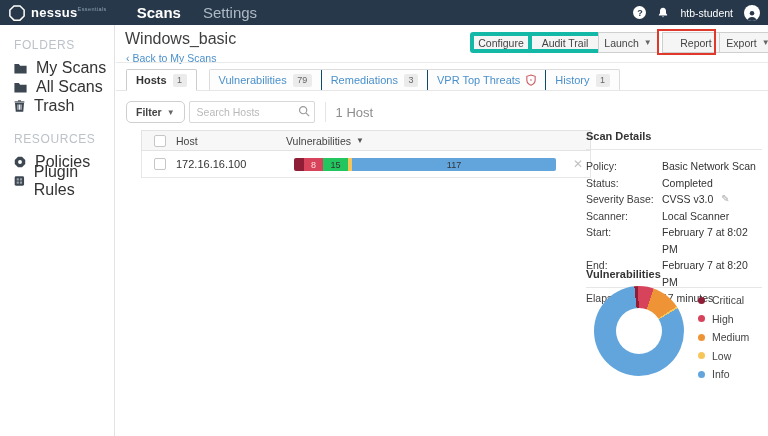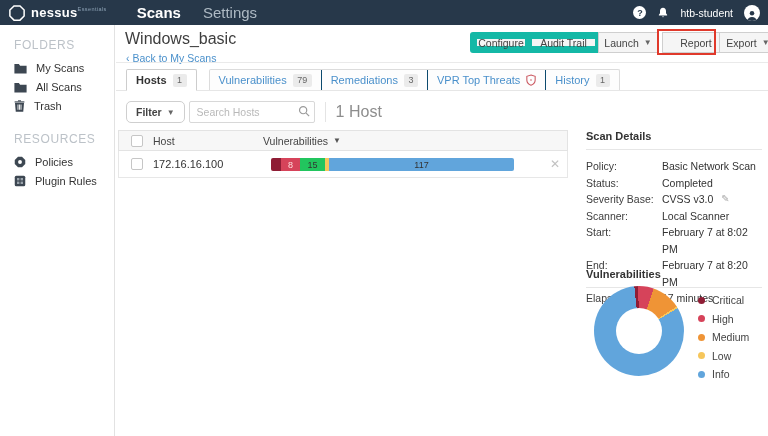--- a/index.html
+++ b/index.html
@@ -19,35 +19,35 @@
   .topbar-right { margin-left:auto; display:flex; align-items:center; gap:11px; }
   .help-circle { width:13px; height:13px; border-radius:50%; background:#fff; color:#27384a;
                  font-size:9px; font-weight:bold; display:flex; align-items:center; justify-content:center; cursor:pointer; }
   .username { color:#fff; font-size:10.5px; }
   .avatar { width:16px; height:16px; border-radius:50%; background:#fff; display:flex; align-items:flex-end; justify-content:center; overflow:hidden; cursor:pointer; }
 
   
   .sidebar { position:absolute; left:0; top:25px; width:115px; height:411px; background:#fff;
              border-right:1px solid #e2e2e2; padding:13px 0 0 14px; }
   .side-section-title { font-size:12px; color:#bcc2c8; letter-spacing:.6px; margin-bottom:7px; }
-  .side-item { display:flex; align-items:center; gap:9px; font-size:11px; color:#333;
+  .side-item { display:flex; align-items:center; gap:9px; font-size:16px; color:#333;
                height:18px; margin-bottom:1px; cursor:pointer; }
   .side-gap { height:16px; }
 
   
   .main { position:absolute; left:116px; top:25px; width:652px; height:411px; background:#fff; }
   .page-title { position:absolute; left:9px; top:5px; font-size:16px; color:#3e3e3e; }
   .back-link { position:absolute; left:10px; top:27px; font-size:10.5px; color:#4a90cb; cursor:pointer; }
   .header-divider { position:absolute; left:0; top:37px; width:652px; height:1px; background:#eaeaea; }
 
   .btn { position:absolute; top:7px; height:21px; background:#f5f5f5; border:1px solid #cfcfcf;
          border-radius:0; font-size:10.5px; color:#444; display:flex; align-items:center;
          justify-content:center; gap:5px; cursor:pointer; }
   .btn-group { position:absolute; top:7px; left:354px; display:flex; }
-  .btn-group .gbtn { position:static; height:21px; background:#f5f5f5; border:7px solid #14b8a6;
+  .btn-group .gbtn { position:static; height:21px; background:#f5f5f5; border:4px solid #14b8a6;
          font-size:10.5px; color:#444; display:flex; align-items:center; justify-content:center; cursor:pointer; }
   .gbtn.first { border-radius:3px 0 0 3px; width:62px; }
   .gbtn.last { border-radius:0 3px 3px 0; width:70px; border-left:none; }
   .caret { font-size:8px; color:#666; }
   .annotation-box { position:absolute; left:541px; top:4px; width:59px; height:26px;
                     border:2px solid #e0392b; pointer-events:none; z-index:5; }
 
   
   .tabs-row { position:absolute; left:0; top:44px; width:652px; height:22px; border-bottom:1px solid #e6e6e6;
               display:flex; align-items:flex-end; padding-left:10px; }
@@ -64,24 +64,24 @@
   
   .filter-row { position:absolute; left:10px; top:75px; height:24px; display:flex; align-items:center; }
   .filter-btn { height:22px; padding:0 9px; background:#fff; border:1px solid #cfcfcf; border-radius:5px;
                 font-size:10.5px; color:#444; font-weight:bold; display:flex; align-items:center; gap:5px; cursor:pointer; }
   .search-box { position:relative; margin-left:4px; }
   .search-input { width:126px; height:22px; border:1px solid #d8d8d8; border-radius:2px; font-size:10.5px;
                   padding:0 22px 0 7px; color:#333; font-family:"Liberation Sans",sans-serif; }
   .search-input::placeholder { color:#b9b9b9; }
   .search-icon { position:absolute; right:5px; top:4px; }
   .vdiv { width:1px; height:20px; background:#e4e4e4; margin:0 10px; }
-  .host-count { font-size:16px; color:#8d8d8d; }
-
-  
-  .host-table { position:absolute; left:2px; top:105px; width:450px; }
+  .host-count { font-size:13px; color:#8d8d8d; }
+
+  
+  .host-table { position:absolute; left:25px; top:105px; width:450px; }
   .thead { height:21px; background:#f7f7f7; border:1px solid #e3e3e3; display:flex; align-items:center;
            font-size:10.5px; color:#444; }
   .trow { height:27px; background:#fff; border:1px solid #e7e7e7; border-top:none; display:flex;
           align-items:center; font-size:11px; color:#333; position:relative; cursor:pointer; }
   .cb { width:12px; height:12px; border:1px solid #c6c6c6; border-radius:2px; background:#fff;
         margin-left:12px; cursor:pointer; flex:none; }
   .col-host { margin-left:10px; width:108px; }
   .sev-bar { position:absolute; left:152px; top:7px; height:13px; display:flex; border-radius:2px; overflow:hidden; }
   .seg { height:13px; display:flex; align-items:center; justify-content:center; font-size:9px; color:#333; }
   .seg:nth-child(1) { color:transparent; }
@@ -272,21 +272,21 @@
         </div>
       </div>
       <div class="trow">
         <div class="cb"></div>
         <div class="col-host">172.16.16.100</div>
         <div class="sev-bar">
           <div class="seg" style="width: 10px; background: rgb(143, 29, 53);"></div>
           <div class="seg" style="width: 19px; background: rgb(214, 67, 90);">8</div>
           <div class="seg" style="width: 25px; background: #22c55e;">15</div>
           <div class="seg" style="width: 4px; background: rgb(246, 198, 91);"></div>
-          <div class="seg" style="width: 185px; background: rgb(97, 165, 220);">117</div>
+          <div class="seg" style="width: 204px; background: rgb(97, 165, 220);">117</div>
         </div>
         <span class="row-close">✕</span>
       </div>
     </div>
 
     <div class="scan-details">
       <div class="panel-title">Scan Details</div>
       <div class="sd-rows">
         <div class="sd-row">
           <span class="sd-label">Policy:</span>

